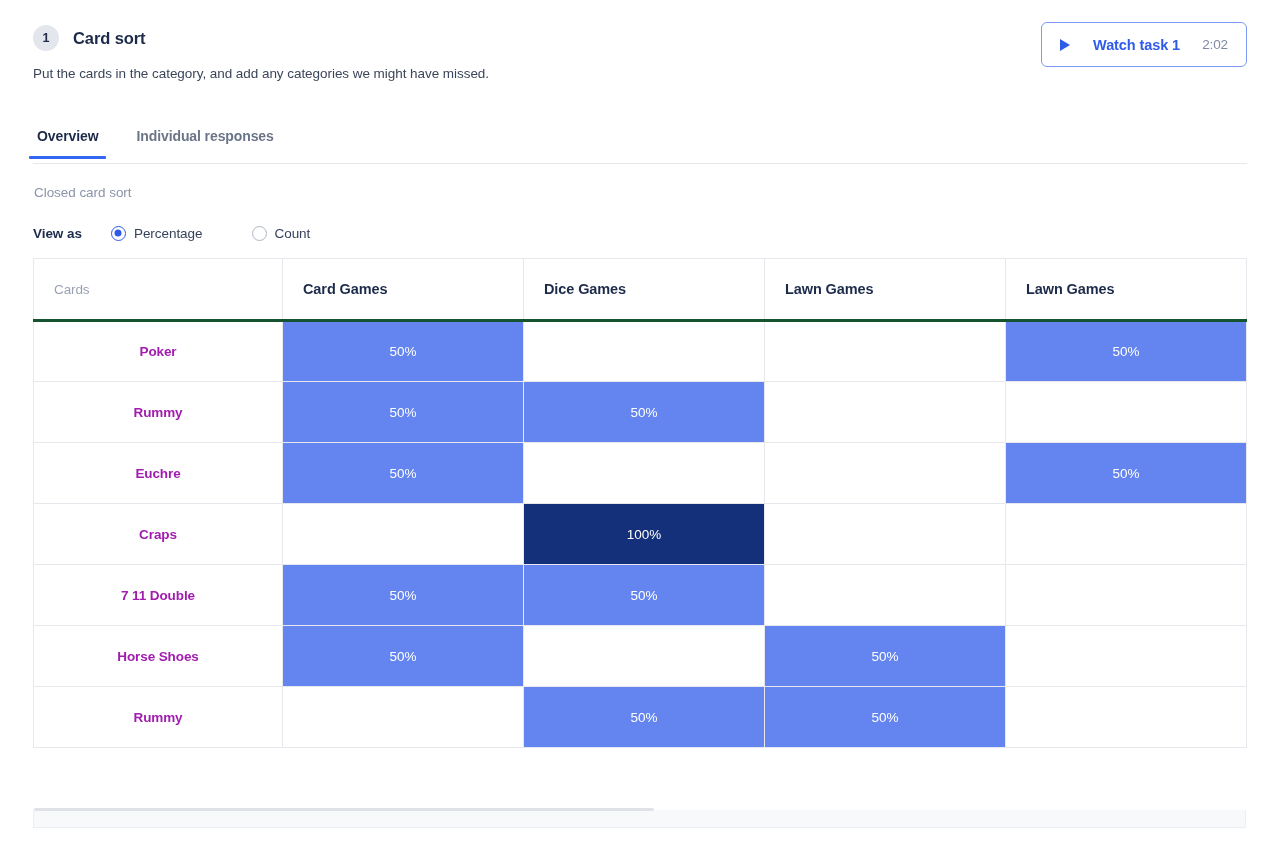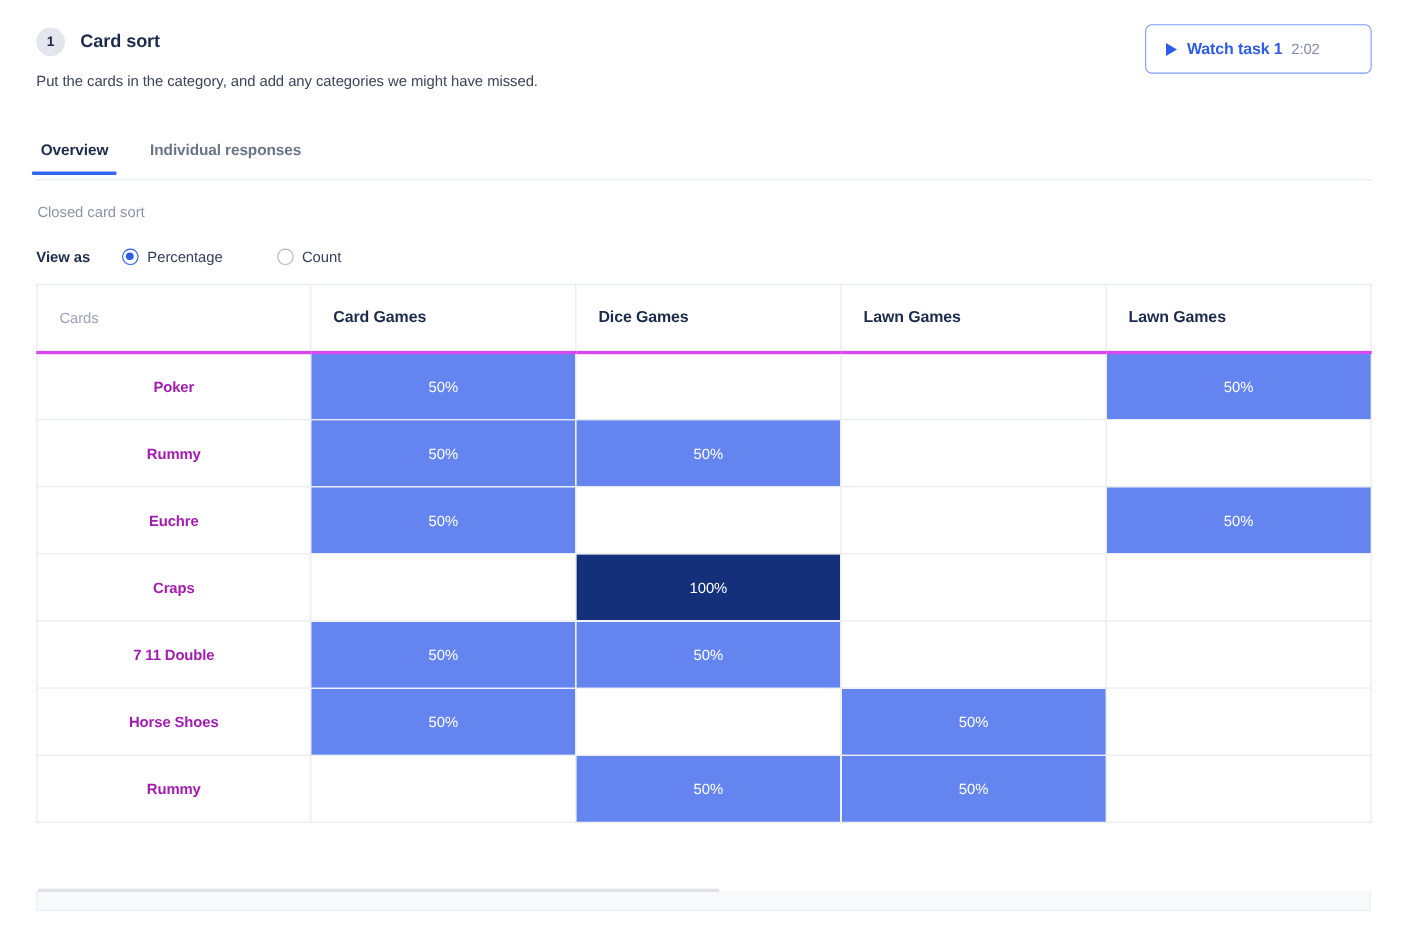--- a/index.html
+++ b/index.html
@@ -71,21 +71,21 @@
     position: absolute;
     right: 0;
     top: 0;
     height: 45px;
     min-width: 206px;
     border: 1px solid #7d9bf5;
     border-radius: 6px;
     background: #ffffff;
     display: flex;
     align-items: center;
-    justify-content: flex-start;
+    justify-content: space-between;
     gap: 8px;
     padding: 0 18px;
     cursor: pointer;
   }
   .play-icon {
     width: 0;
     height: 0;
     border-left: 10px solid #2f5bea;
     border-top: 6.5px solid transparent;
     border-bottom: 6.5px solid transparent;
@@ -224,21 +224,21 @@
   table.sort-table td {
     border: 1px solid #e6e8ee;
     height: 61px;
     padding: 0 20px;
     vertical-align: middle;
     overflow: hidden;
   }
 
   table.sort-table thead th {
     height: 62px;
-    border-bottom: 3px solid #d946ef;
+    border-bottom: 3px solid #14532d;
     font-size: 14.5px;
     font-weight: bold;
     color: #1d2b4b;
     text-align: left;
     letter-spacing: -0.1px;
   }
   table.sort-table thead th.cards-col {
     font-weight: normal;
     color: #9aa2b4;
     font-size: 13.5px;

